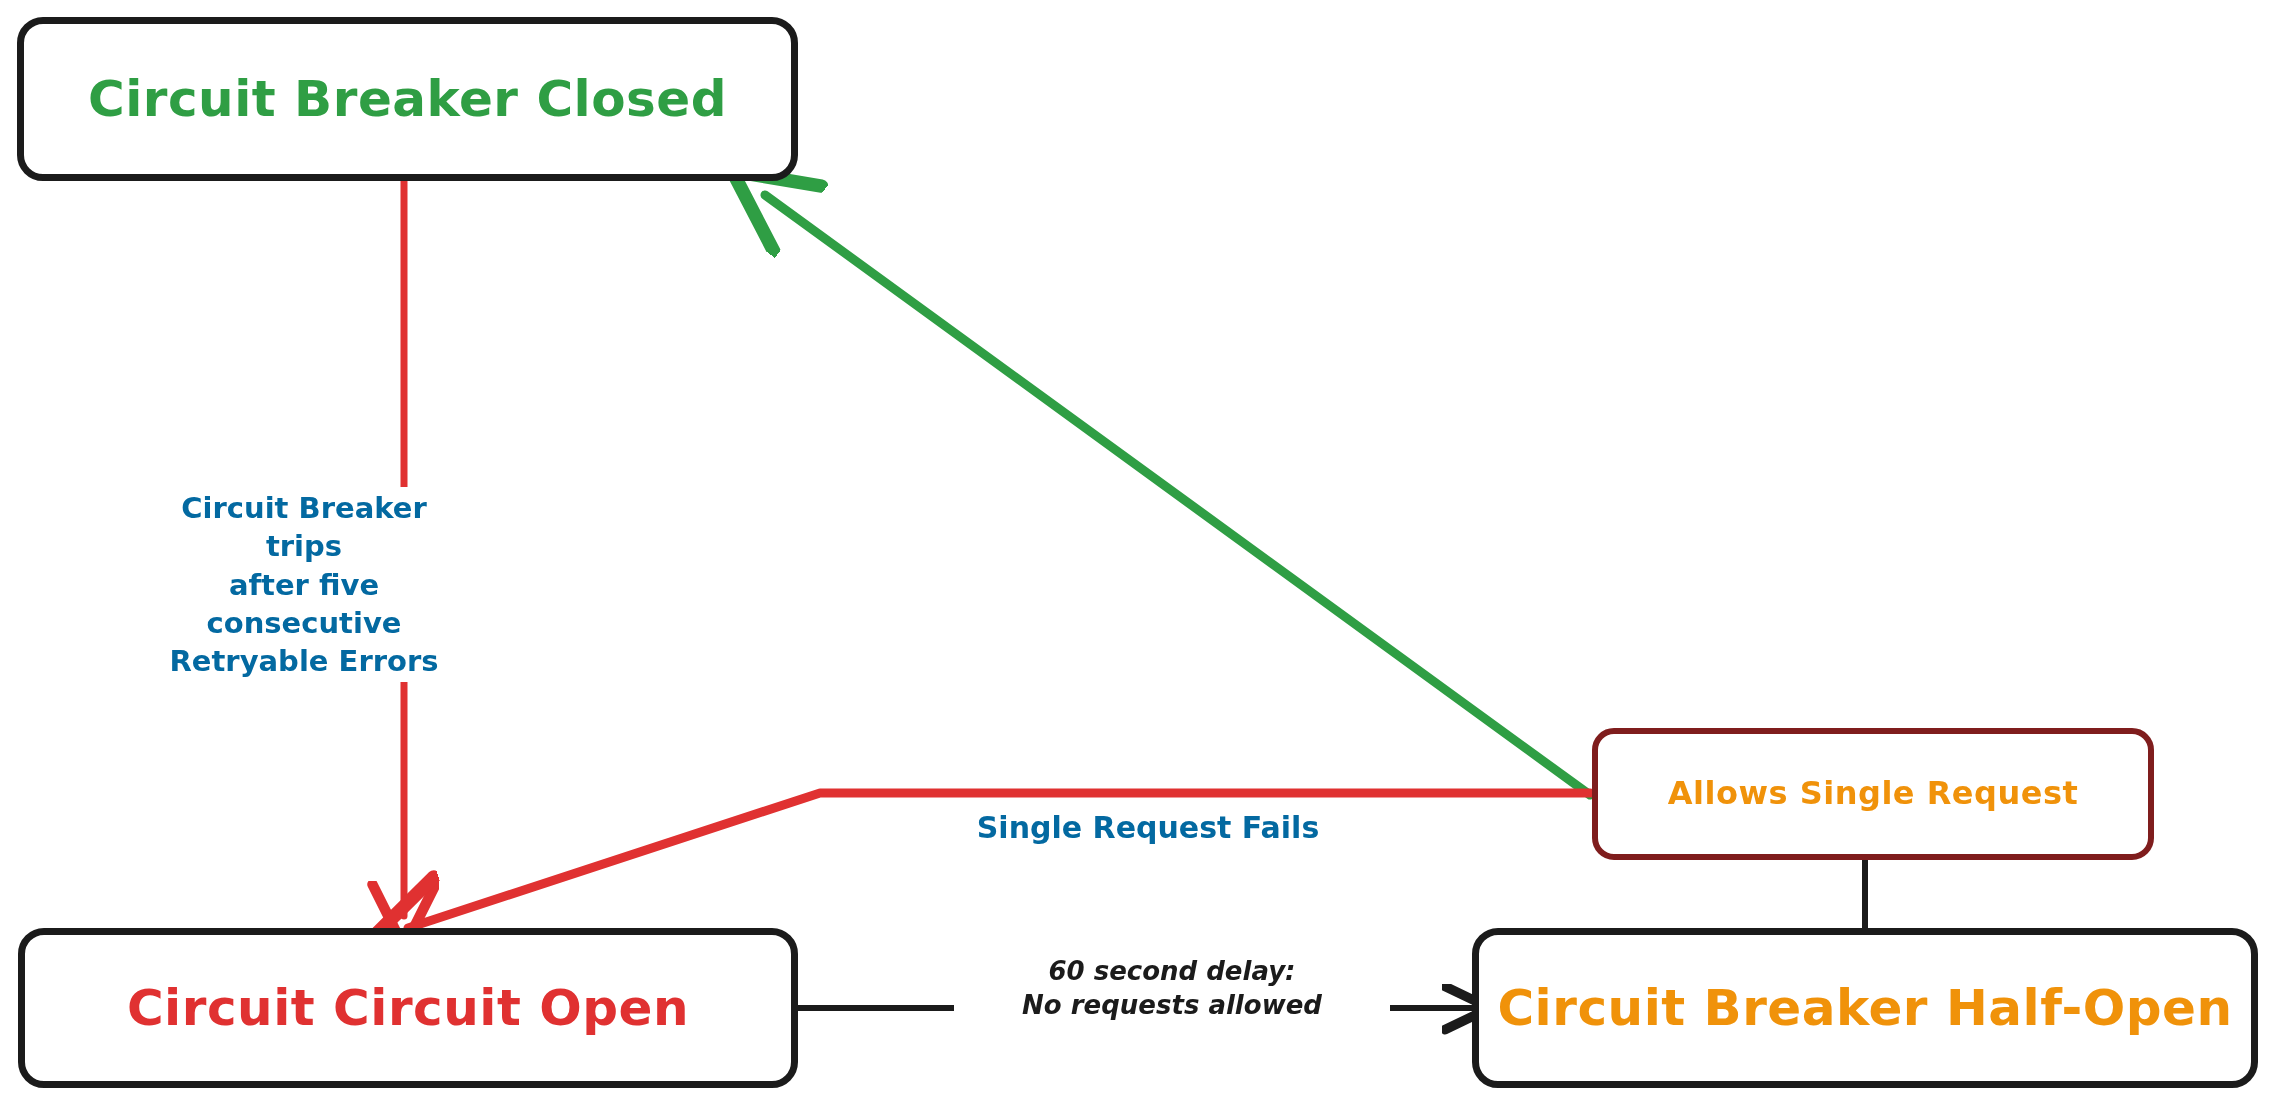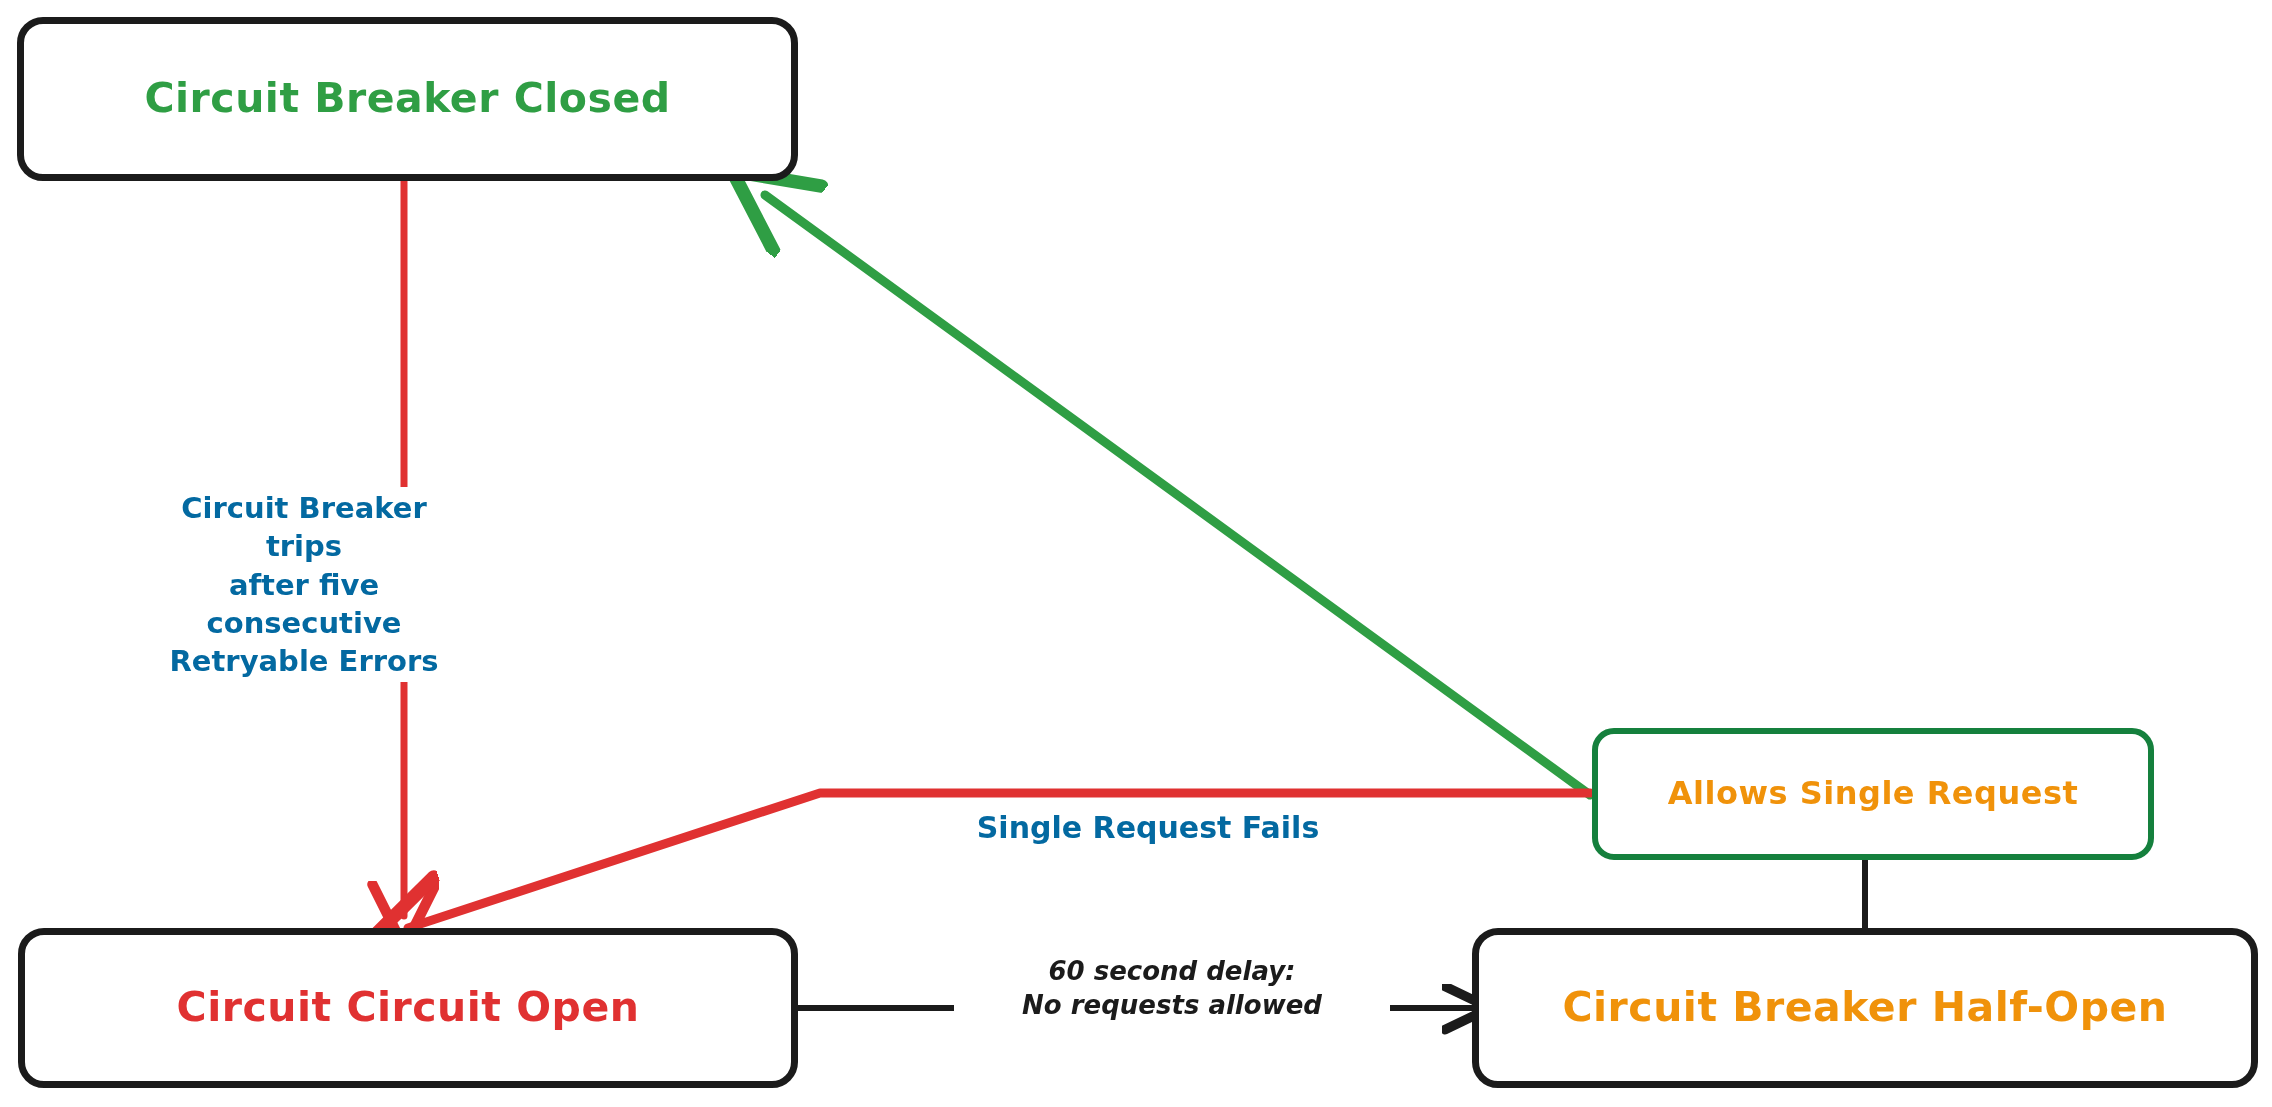--- a/index.html
+++ b/index.html
@@ -30,31 +30,31 @@
     align-items: center;
     justify-content: center;
     background: #ffffff;
     border-radius: 26px;
     text-align: center;
   }
   .node.black-border {
     border: 7px solid #1b1b1b;
   }
   .node.orange-border {
-    border: 6px solid #15803d;
+    border: 6px solid #7f1d1d;
     align-items: center;
   }
   .node-label {
     font-family: "DejaVu Sans", sans-serif;
     font-weight: 600;
     letter-spacing: 0.5px;
     line-height: 1.1;
     white-space: nowrap;
   }
-  .label-lg { font-size: 41px; }
+  .label-lg { font-size: 50px; }
   .label-md { font-size: 32px; }
   .edge-label {
     position: absolute;
     font-family: "DejaVu Sans", sans-serif;
     font-weight: 600;
     line-height: 1.32;
     text-align: center;
     background: #ffffff;
     white-space: pre-line;
   }

